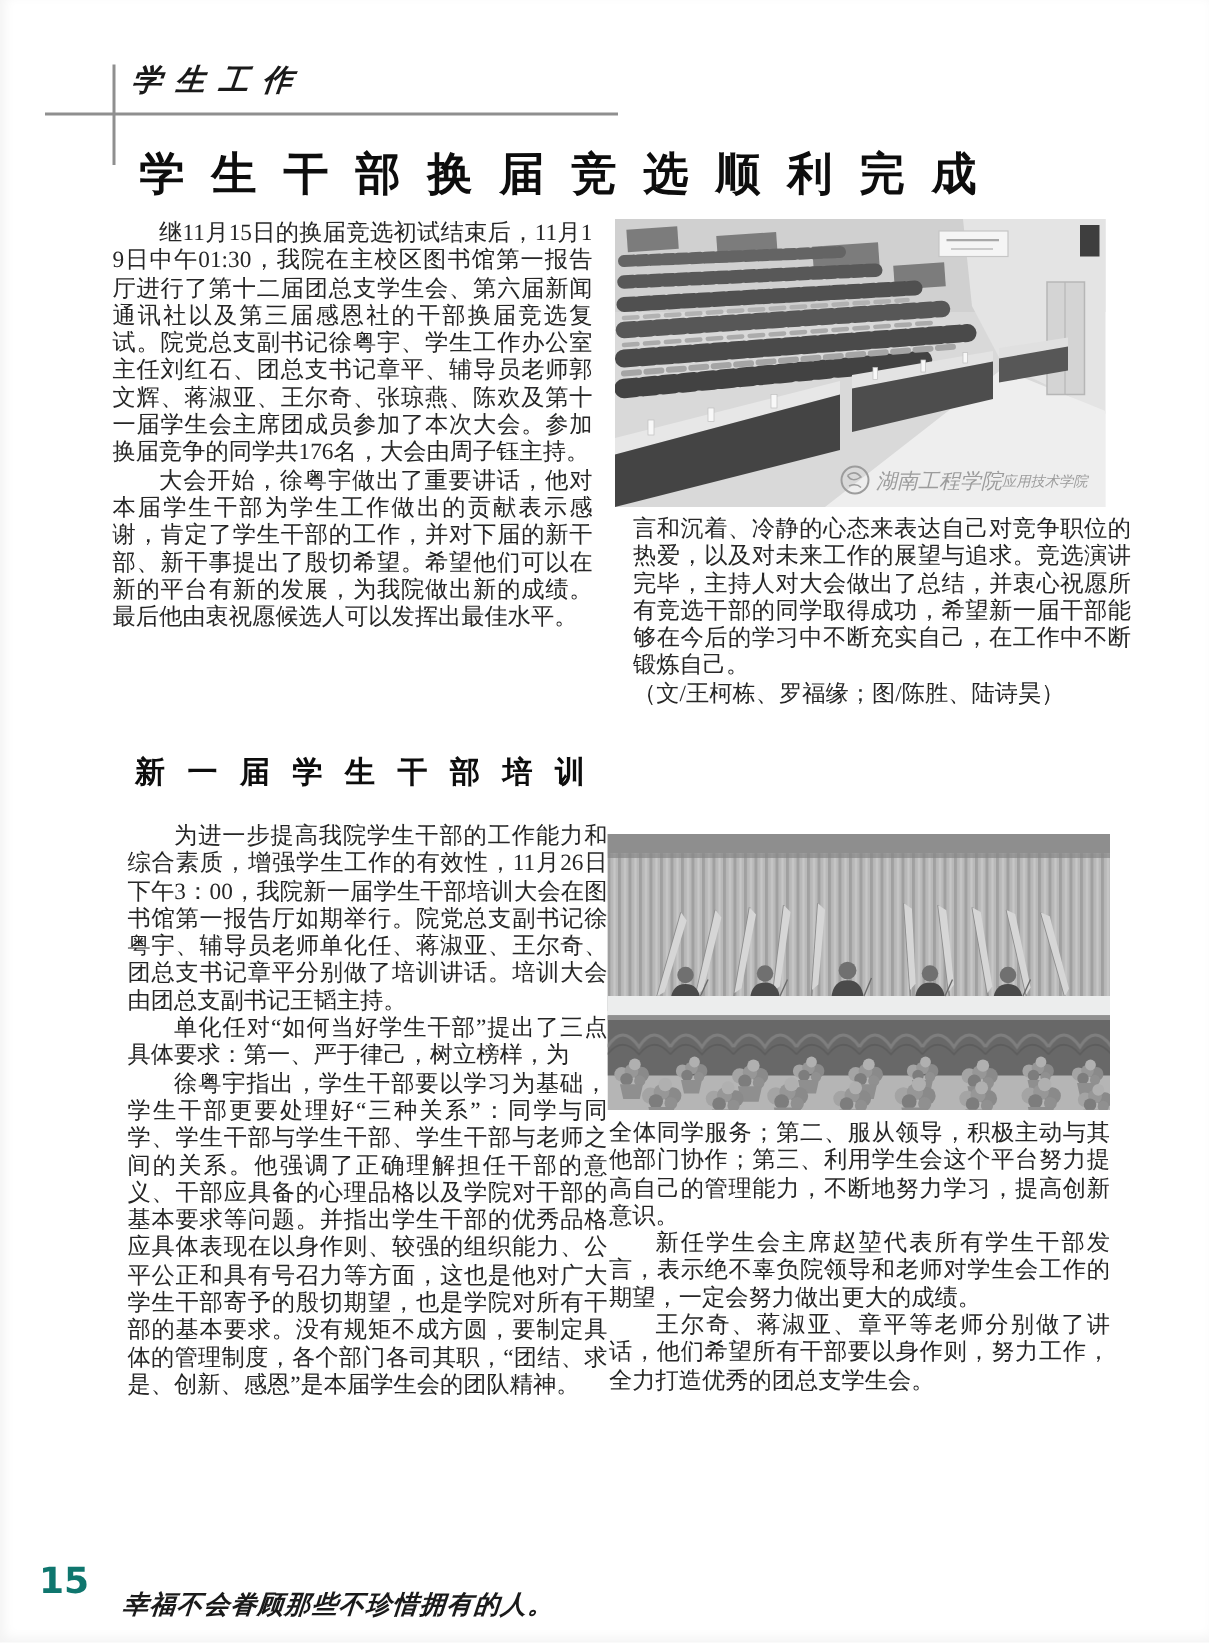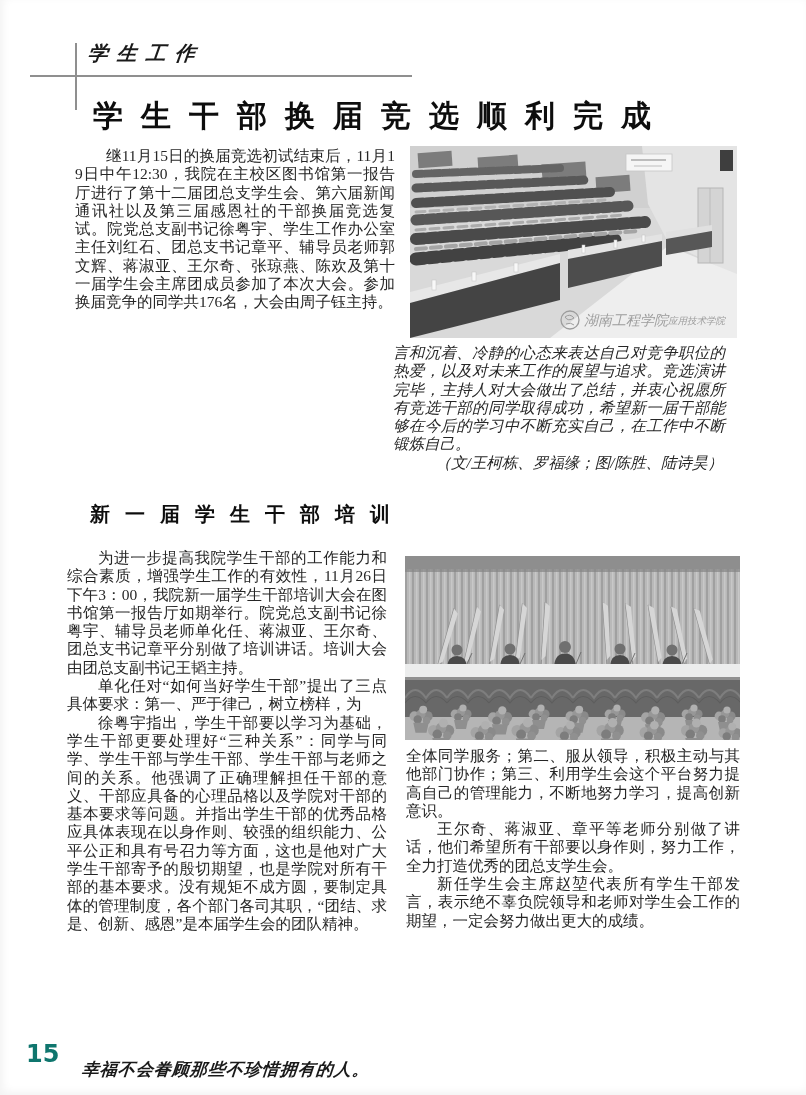--- a/index.html
+++ b/index.html
@@ -23,24 +23,24 @@
     white-space:nowrap; box-sizing:border-box;
   }
   .headline.t1 { top:96px;  font-size:30px; letter-spacing:18px; padding-left:18px; }
   .headline.t2 { top:501px; font-size:20px; letter-spacing:15px; padding-left:15px; }
   .col {
     position:absolute; font-size:15.5px; line-height:18.3px;
     text-align:justify; word-break:break-all; color:#262626;
   }
   .col p { margin:0; text-indent:2em; }
   .col p.cont { text-indent:0; }
-  .col p.credit { text-indent:0; text-align:right; padding-right:2px; }
+  .col p.credit { text-indent:0; text-align:left; padding-right:2px; }
   .a1-left  { left:75px;  top:147px; width:320px; }
-  .a1-right { left:393px; top:344px; width:332px;font-style:italic; }
-  .a2-left  { left:67px;  top:549px; width:320px; }
+  .a1-right { left:422px; top:344px; width:332px; }
+  .a2-left  { left:85px;  top:549px; width:320px; }
   .a2-right { left:406px; top:747px; width:334px; }
   figure.photo { position:absolute; margin:0; padding:0; }
   .photo1 { left:410px; top:146px; width:327px; height:192px; }
   .photo2 { left:405px; top:556px; width:335px; height:184px; }
   figure.photo svg { display:block; width:100%; height:100%; }
   .page-number {
     position:absolute; left:26px; top:1040px;
     font-family:"DejaVu Sans","Liberation Sans",sans-serif;
     font-weight:900; font-size:24px; color:#0f766e;
   }
@@ -55,21 +55,22 @@
 
 <div class="page">
 
   <div class="rule-h"></div>
   <div class="rule-v"></div>
   <div class="section-label">学生工作</div>
 
   <h1 class="headline t1">学生干部换届竞选顺利完成</h1>
 
   <div class="col a1-left">
-    <p>继11月15日的换届竞选初试结束后，11月19日中午12:30，我院在主校区图书馆第一报告厅进行了第十二届团总支学生会、第六届新闻通讯社以及第三届感恩社的干部换届竞选复试。院党总支副书记徐粤宇、学生工作办公室主任刘红石、团总支书记章平、辅导员老师郭文辉、蒋淑亚、王尔奇、张琼燕、陈欢及第十一届学生会主席团成员参加了本次大会。参加换届竞争的同学共176名，大会由周子钰主持。</p>
+    <p>继11月15日的换届竞选初试结束后，11月19日中午01:30，我院在主校区图书馆第一报告厅进行了第十二届团总支学生会、第六届新闻通讯社以及第三届感恩社的干部换届竞选复试。院党总支副书记徐粤宇、学生工作办公室主任刘红石、团总支书记章平、辅导员老师郭文辉、蒋淑亚、王尔奇、张琼燕、陈欢及第十一届学生会主席团成员参加了本次大会。参加换届竞争的同学共176名，大会由周子钰主持。</p>
+    <p>大会开始，徐粤宇做出了重要讲话，他对本届学生干部为学生工作做出的贡献表示感谢，肯定了学生干部的工作，并对下届的新干部、新干事提出了殷切希望。希望他们可以在新的平台有新的发展，为我院做出新的成绩。最后他由衷祝愿候选人可以发挥出最佳水平。</p>
   </div>
 
   <figure class="photo photo1">
     <svg viewBox="0 0 327 192" xmlns="http://www.w3.org/2000/svg">
       <rect width="327" height="192" fill="#d9d9d9"></rect>
       <rect width="327" height="62" fill="#d0d0d0"></rect>
       <polygon points="232,0 327,0 327,130 258,96 238,58" fill="#e4e4e4"></polygon>
       <polygon points="140,192 258,100 327,128 327,192" fill="#eeeeee"></polygon>
 
       <g fill="#6e6e6e" opacity="0.85">
@@ -251,20 +252,20 @@
         <use href="#flower" transform="translate(205,172) scale(1.3)"></use>
         <use href="#flower" transform="translate(247,174) scale(1.2)"></use>
         <use href="#flower" transform="translate(289,172) scale(1.25)"></use>
         <use href="#flower" transform="translate(325,175) scale(1.1)"></use>
       </g>
     </svg>
   </figure>
 
   <div class="col a2-right">
     <p class="cont">全体同学服务；第二、服从领导，积极主动与其他部门协作；第三、利用学生会这个平台努力提高自己的管理能力，不断地努力学习，提高创新意识。</p>
+    <p>新任学生会主席赵堃代表所有学生干部发言，表示绝不辜负院领导和老师对学生会工作的期望，一定会努力做出更大的成绩。</p>
     <p>王尔奇、蒋淑亚、章平等老师分别做了讲话，他们希望所有干部要以身作则，努力工作，全力打造优秀的团总支学生会。</p>
-    <p>新任学生会主席赵堃代表所有学生干部发言，表示绝不辜负院领导和老师对学生会工作的期望，一定会努力做出更大的成绩。</p>
   </div>
 
   <div class="page-number">15</div>
   <div class="footer-quote">幸福不会眷顾那些不珍惜拥有的人。</div>
 
 </div>
 
 </body></html>

